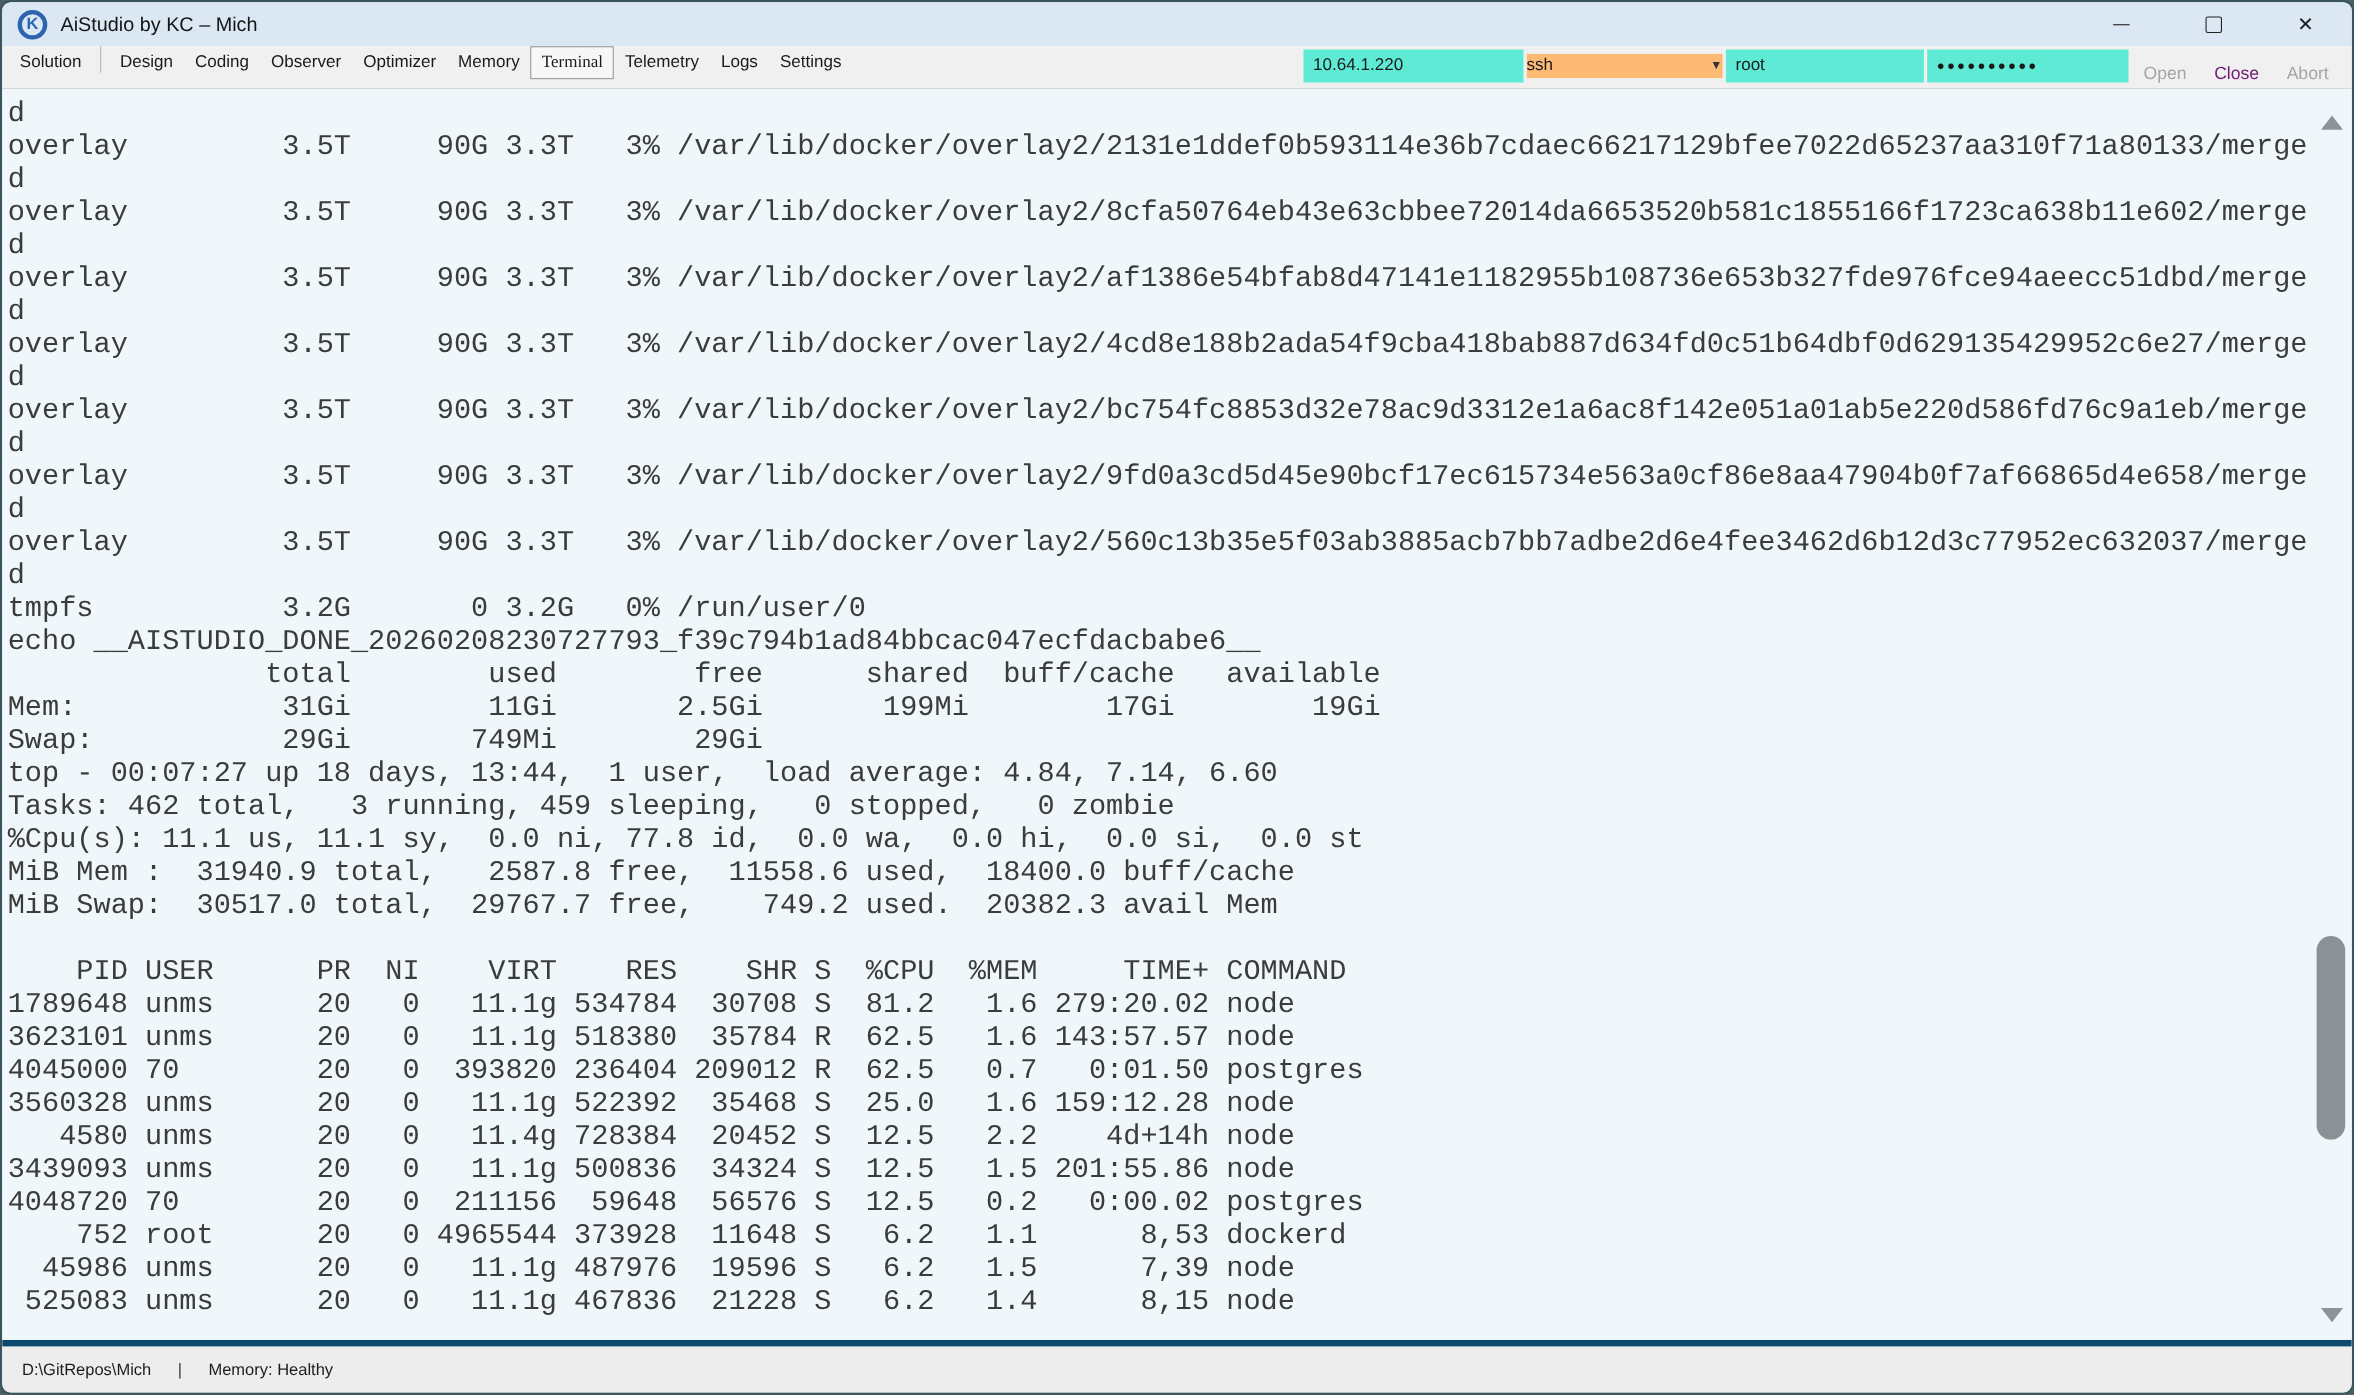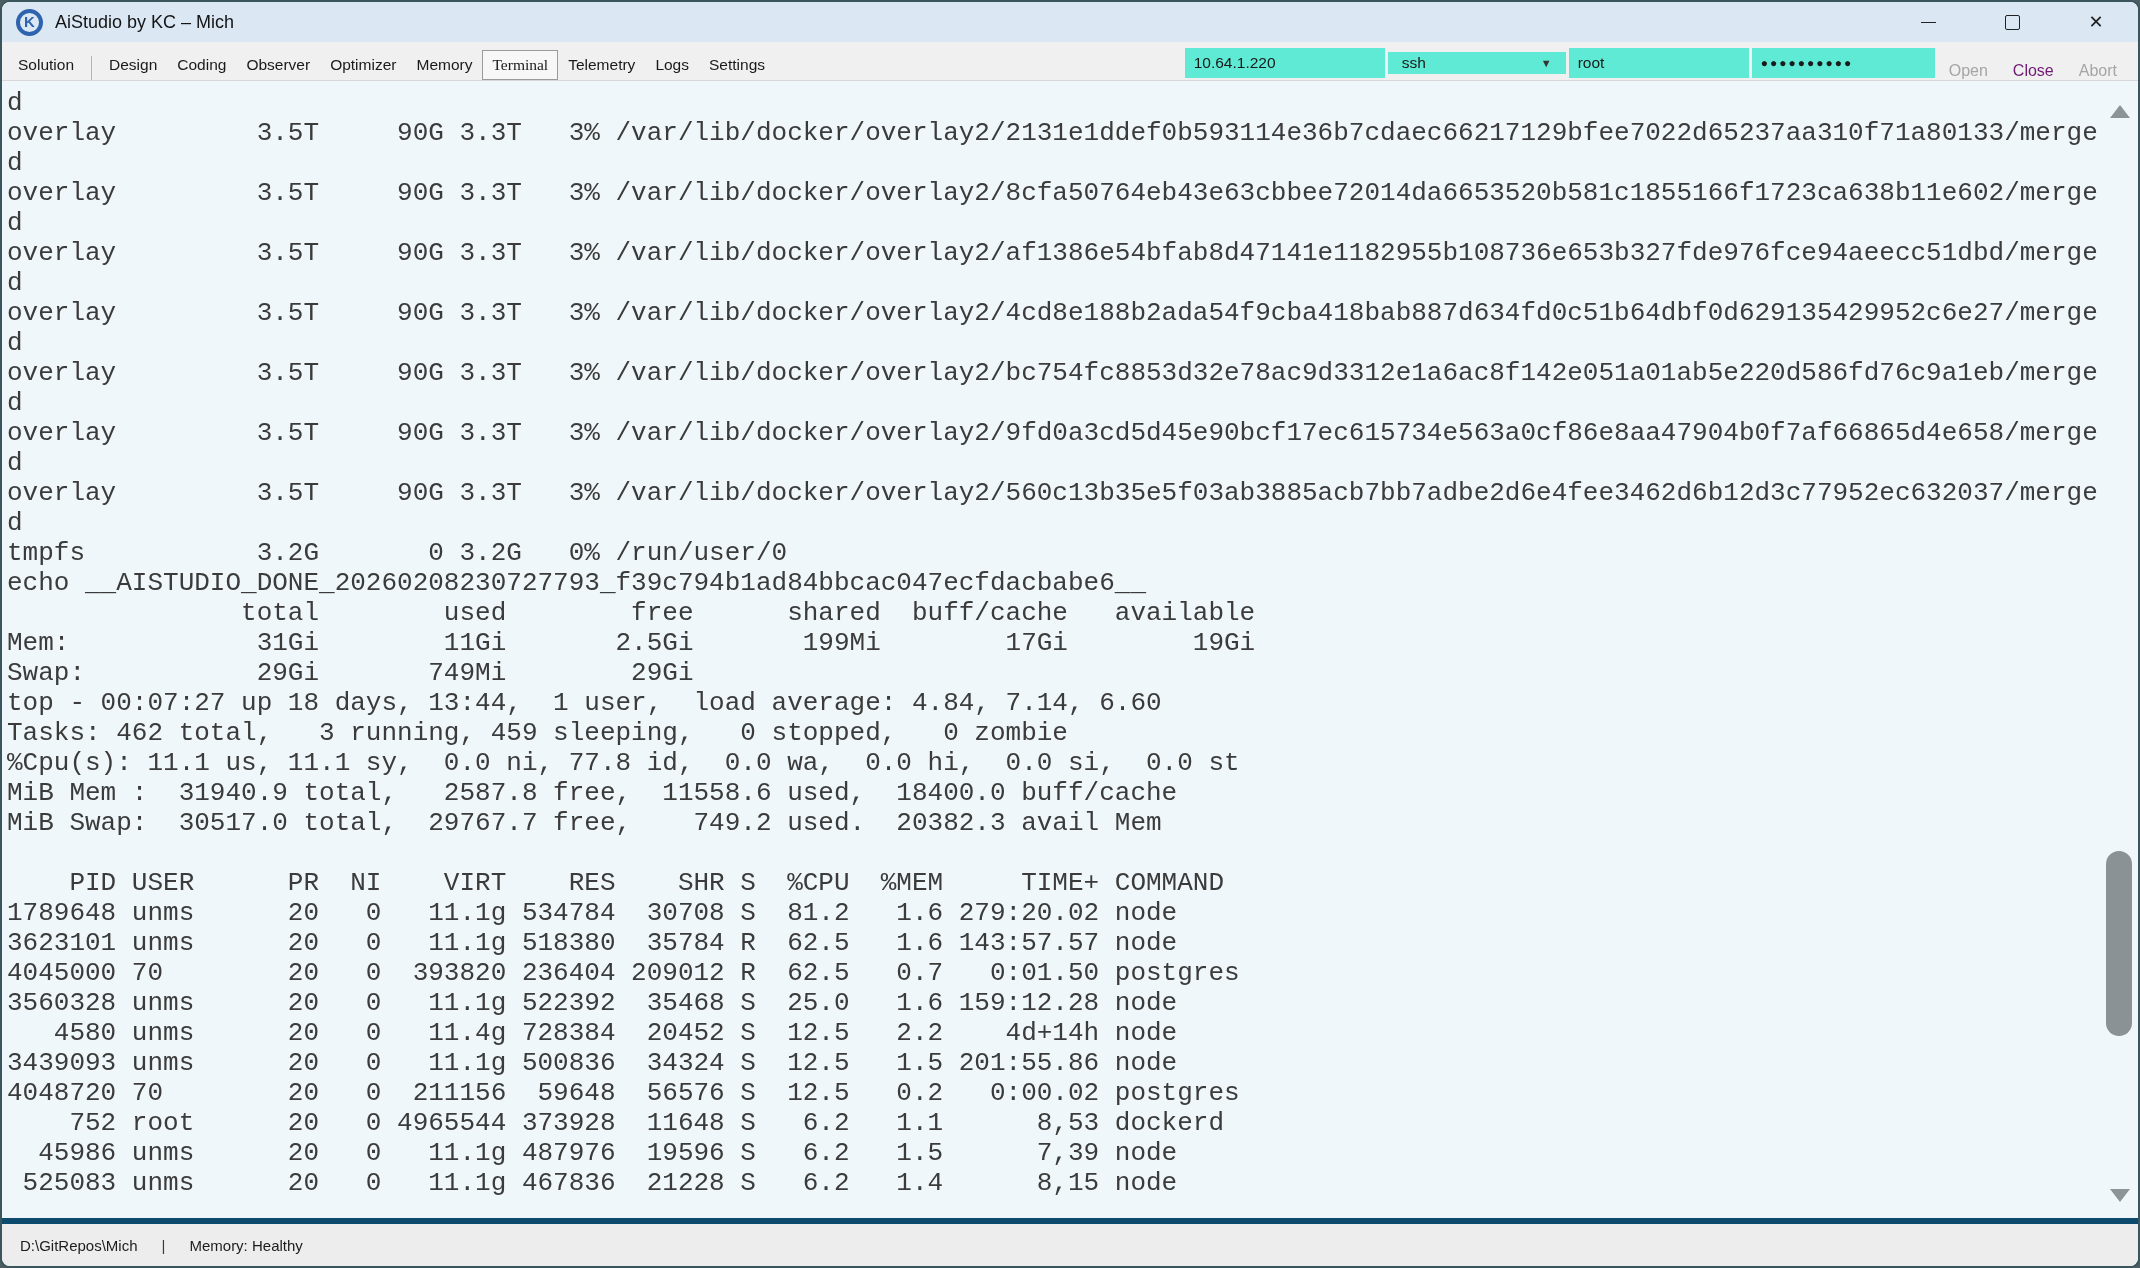--- a/index.html
+++ b/index.html
@@ -13,31 +13,31 @@
   .logo{width:27px;height:27px;margin-left:14px;border:4px solid #2e63ae;border-radius:50%;
         box-sizing:border-box;display:flex;align-items:center;justify-content:center;background:#dbe8f4;}
   .logo-k{color:#2e63ae;font-weight:bold;font-size:15px;line-height:1;margin-top:-1px;}
   .title{margin-left:12px;font-size:18px;color:#141414;}
   .win-controls{margin-left:auto;display:flex;align-items:center;height:100%;}
   .wc{width:84px;height:100%;display:flex;align-items:center;justify-content:center;cursor:default;color:#222;}
   .glyph-min{display:block;width:15px;border-top:1.6px solid #222;}
   .glyph-max{display:block;width:13px;height:13px;border:1.6px solid #222;border-radius:2px;}
   .glyph-close{font-size:18px;font-weight:400;color:#222;line-height:1;}
   
-  .tabbar{height:38px;background:#f0f0f0;display:flex;align-items:flex-end;flex:0 0 auto;
+  .tabbar{height:38px;background:#f0f0f0;display:flex;align-items:flex-start;flex:0 0 auto;
           border-bottom:1px solid #d8d8d8;padding:0 10px 0 6px;}
   .tab{font-size:15.5px;color:#1a1a1a;padding:6px 10px;white-space:nowrap;cursor:default;}
   .tab.selected{border:1px solid #9a9a9a;background:#f7f7f7;padding:5px 9px;font-family:Liberation Serif, serif;}
   .tab-sep{width:1px;height:24px;background:#b5b5b5;margin:0 7px;}
   .conn{margin-left:auto;display:flex;align-items:center;gap:3px;}
   .fld{height:30px;background:#5eead4;border:none;font-size:15.5px;color:#1a1a1a;
        padding:0 9px;box-sizing:border-box;font-family:"Liberation Sans","DejaVu Sans",sans-serif;}
   .fld-ip{width:200px;}
-  .combo{width:178px;height:22px;background:#5eead4;display:flex;align-items:center;
-         padding:0 14px;box-sizing:border-box;font-size:15.5px;color:#1a1a1a;}
+  .combo{width:178px;height:22px;background:#fdba74;display:flex;align-items:center;
+         padding:0 0;box-sizing:border-box;font-size:15.5px;color:#1a1a1a;}
   .combo .caret{margin-left:auto;font-size:11px;color:#333;}
   .fld-user{width:180px;}
   .fld-pwd{width:183px;font-size:12px;letter-spacing:2px;}
   .txtbtn{background:transparent;border:none;font-size:16px;padding:0 11px;cursor:default;
           font-family:"Liberation Sans","DejaVu Sans",sans-serif;margin-top:17px;}
   .txtbtn.disabled{color:#a5a5a5;}
   .txtbtn.enabled{color:#701a75;}
   
   .terminal{flex:1 1 auto;background:#eff7fa;position:relative;overflow:hidden;}
   .terminal pre{

